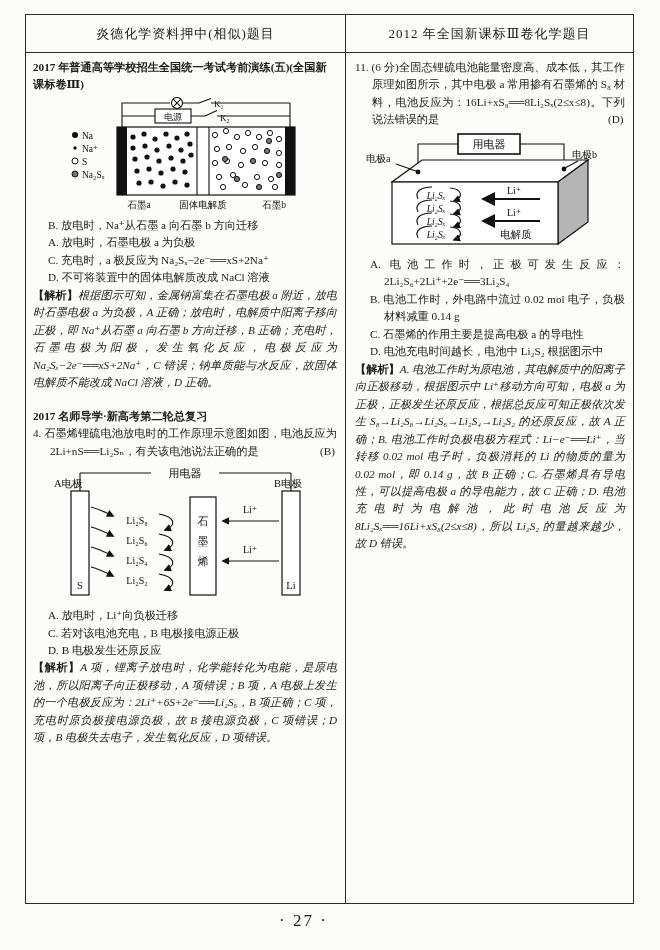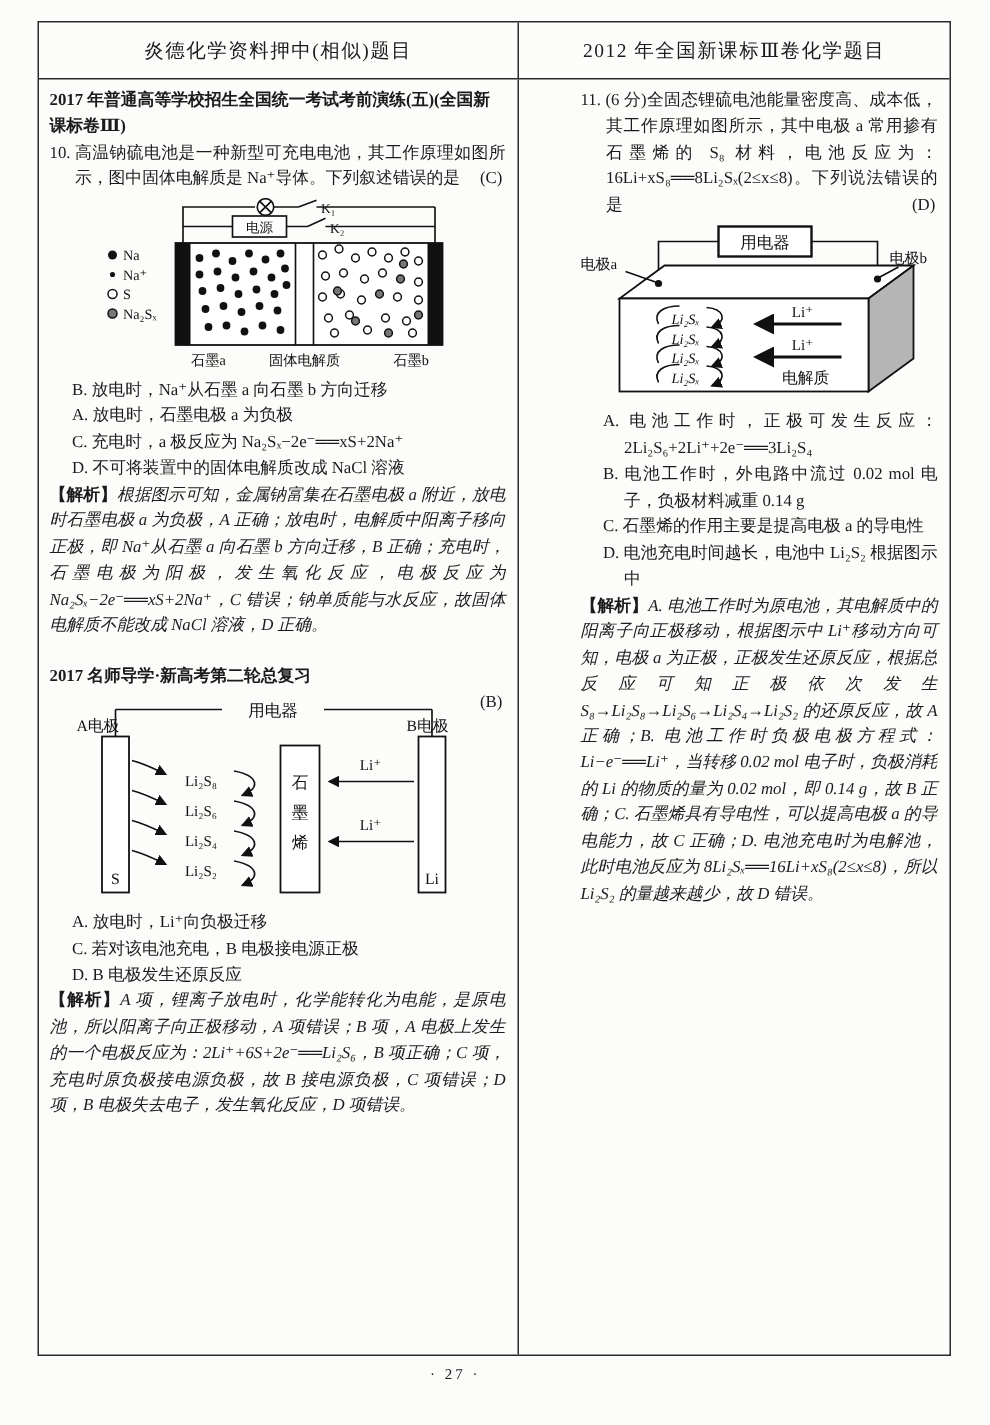--- a/index.html
+++ b/index.html
@@ -4,58 +4,57 @@
 <style>
   html,body{margin:0;padding:0;background:#e9e9e9;}
   .page{position:relative;width:660px;height:950px;background:#fcfcfa;
         font-family:"Liberation Serif","DejaVu Serif","DejaVu Sans",serif;color:#1b1b1b;overflow:hidden;}
   .frame{position:absolute;left:25px;top:14px;width:609px;height:890px;
          border:1.5px solid #2b2b2b;box-sizing:border-box;display:flex;flex-direction:column;}
   .head-row{display:flex;flex:0 0 37px;border-bottom:1.5px solid #2b2b2b;}
   .head-cell{display:flex;align-items:center;justify-content:center;font-size:13px;letter-spacing:1px;}
   .head-left{width:320px;border-right:1.5px solid #2b2b2b;box-sizing:border-box;}
   .head-right{flex:1;}
-  .cols{display:flex;flex:1;min-height:0;gap:32px;}
+  .cols{display:flex;flex:1;min-height:0;}
   .col-left{width:320px;border-right:1.5px solid #2b2b2b;box-sizing:border-box;
             padding:6px 8px 0 7px;overflow:hidden;}
   .col-right{flex:1;padding:6px 8px 0 9px;overflow:hidden;}
   p{margin:0;}
   .txt{font-size:11.2px;line-height:1.56;}
   .sec-title{font-weight:bold;}
   .q{padding-left:17px;text-indent:-17px;text-align:justify;}
   .opt{margin-left:15px;padding-left:14px;text-indent:-14px;text-align:justify;}
   .ans{float:right;padding-left:6px;}
   .analysis{text-align:justify;}
   .analysis .a-label{font-weight:bold;font-style:normal;}
   .analysis .a-body{font-style:italic;}
   .gap{height:16px;}
   .fig{display:block;margin:3px auto 4px auto;}
   svg text{font-family:"Liberation Serif","DejaVu Serif","DejaVu Sans",serif;fill:#111;}
   svg .ln{stroke:#111;stroke-width:1.1;fill:none;}
   svg .bold-ln{stroke:#111;stroke-width:2;fill:none;}
-  .footer{position:absolute;left:0;top:911px;width:607px;text-align:center;font-size:10px;letter-spacing:2px;}
+  .footer{position:absolute;left:0;top:911px;width:607px;text-align:center;font-size:17px;letter-spacing:2px;}
 </style>
 </head>
 <body>
 
 <div class="page">
   <div class="frame">
 
     <div class="head-row">
       <div class="head-cell head-left">炎德化学资料押中(相似)题目</div>
       <div class="head-cell head-right">2012 年全国新课标Ⅲ卷化学题目</div>
     </div>
 
     <div class="cols">
 
       <div class="col-left">
 
         <p class="txt sec-title">2017 年普通高等学校招生全国统一考试考前演练(五)(全国新课标卷Ⅲ)</p>
 
-        <p class="txt q"><span>10. 高温钠硫电池是一种新型可充电电池，其工作原理如图所示，图中固体电解质是 Na⁺导体。下列叙述错误的是</span><span class="ans">(C)</span></p>
 
         <svg class="fig" width="232" height="116" viewBox="0 0 232 116">
           <defs>
             <marker id="ah" markerWidth="7" markerHeight="7" refX="5.5" refY="3.5" orient="auto">
               <path d="M0,0 L7,3.5 L0,7 z" fill="#111"></path>
             </marker>
           </defs>
 
           <path class="ln" d="M53,30 V6 H101"></path>
           <circle cx="108" cy="6" r="5.5" fill="#fff" stroke="#111" stroke-width="1.1"></circle>
@@ -157,21 +156,21 @@
         <p class="txt opt">A. 放电时，石墨电极 a 为负极</p>
         <p class="txt opt">C. 充电时，a 极反应为 Na₂Sₓ−2e⁻══xS+2Na⁺</p>
         <p class="txt opt">D. 不可将装置中的固体电解质改成 NaCl 溶液</p>
 
         <p class="txt analysis"><span class="a-label">【解析】</span><span class="a-body">根据图示可知，金属钠富集在石墨电极 a 附近，放电时石墨电极 a 为负极，A 正确；放电时，电解质中阳离子移向正极，即 Na⁺从石墨 a 向石墨 b 方向迁移，B 正确；充电时，石墨电极为阳极，发生氧化反应，电极反应为 Na₂Sₓ−2e⁻══xS+2Na⁺，C 错误；钠单质能与水反应，故固体电解质不能改成 NaCl 溶液，D 正确。</span></p>
 
         <div class="gap"></div>
 
         <p class="txt sec-title">2017 名师导学·新高考第二轮总复习</p>
 
-        <p class="txt q"><span class="ans">(B)</span></p>
+        <p class="txt q"><span>4. 石墨烯锂硫电池放电时的工作原理示意图如图，电池反应为 2Li+nS══Li₂Sₙ，有关该电池说法正确的是</span><span class="ans">(B)</span></p>
 
         <svg class="fig" width="264" height="140" viewBox="0 0 264 140">
           <path class="ln" d="M27,10 H98 M166,10 H238 M27,10 V28 M238,10 V28"></path>
           <text x="132" y="14" font-size="11" text-anchor="middle">用电器</text>
           <text x="1" y="24" font-size="10.5">A电极</text>
           <text x="221" y="24" font-size="10.5">B电极</text>
           <rect x="18" y="28" width="18" height="104" fill="#fff" stroke="#111" stroke-width="1.2"></rect>
           <rect x="229" y="28" width="18" height="104" fill="#fff" stroke="#111" stroke-width="1.2"></rect>
           <rect x="137" y="34" width="26" height="98" fill="#fff" stroke="#111" stroke-width="1.2"></rect>
           <text x="150" y="62" font-size="11" text-anchor="middle">石</text>

